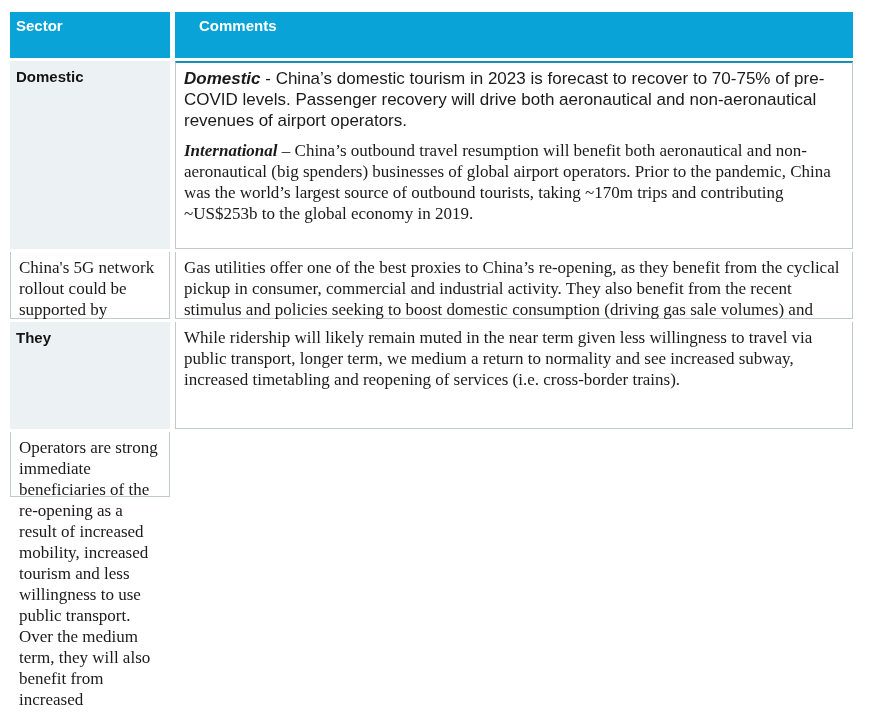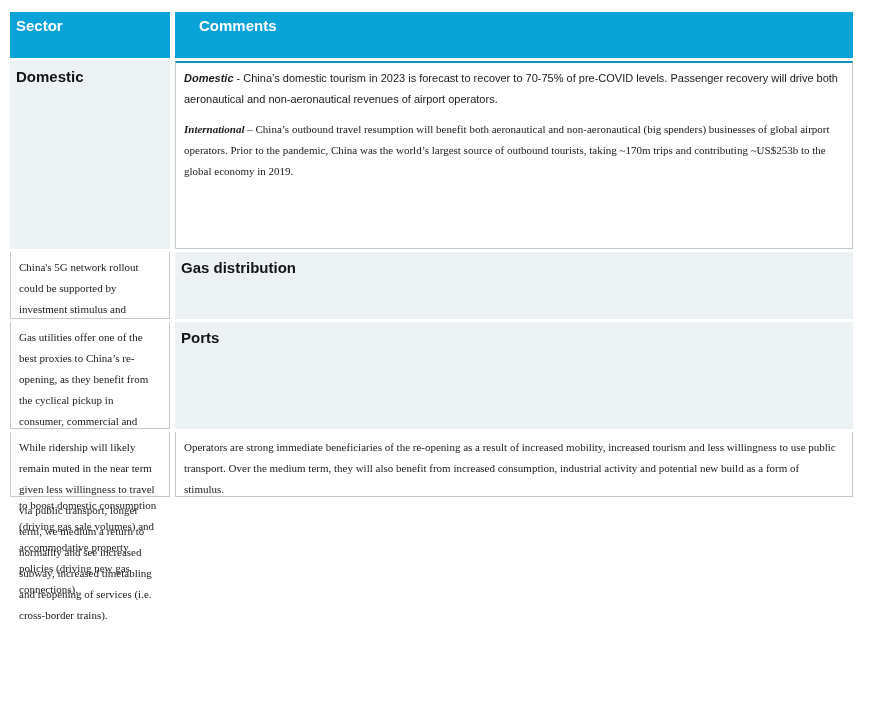--- a/index.html
+++ b/index.html
@@ -43,21 +43,21 @@
   .sector-cell {
     background: #ecf1f4;
     color: #141414;
     font-weight: bold;
     font-size: 15px;
     padding: 7px 6px 0 6px;
   }
   .comments-cell {
     background: #ffffff;
     color: #1a1a1a;
-    font-size: 11px;
+    font-size: 17px;
     line-height: 21px;
     border-left: 1px solid #c3c8cc;
     border-right: 1px solid #c3c8cc;
     border-bottom: 1px solid #c3c8cc;
     padding: 5px 10px 4px 8px;
   }
   .comments-cell.first {
     border-top: 2px solid #1391bd;
   }
   .comments-cell p {
@@ -90,29 +90,26 @@
     </div>
     <div class="cell comments-cell first">
       <p><span class="lead">Domestic</span><span> - China’s domestic tourism in 2023 is forecast to recover to 70-75% of pre-COVID levels. Passenger recovery will drive both aeronautical and non-aeronautical revenues of airport operators.</span></p>
       <p><span class="lead">International</span><span> – China’s outbound travel resumption will benefit both aeronautical and non-aeronautical (big spenders) businesses of global airport operators. Prior to the pandemic, China was the world’s largest source of outbound tourists, taking ~170m trips and contributing ~US$253b to the global economy in 2019.</span></p>
     </div>
 
     <div class="cell comments-cell">
       <p>China's 5G network rollout could be supported by investment stimulus and policies that promote domestic consumption.</p>
     </div>
 
-    <div class="cell sector-cell">
-      <span>Gas distribution</span>
-    </div>
     <div class="cell comments-cell">
       <p>Gas utilities offer one of the best proxies to China’s re-opening, as they benefit from the cyclical pickup in consumer, commercial and industrial activity. They also benefit from the recent stimulus and policies seeking to boost domestic consumption (driving gas sale volumes) and accommodative property policies (driving new gas connections).</p>
     </div>
 
     <div class="cell sector-cell">
-      <span>Ports</span>
+      <span>They</span>
     </div>
 
     <div class="cell comments-cell">
       <p>While ridership will likely remain muted in the near term given less willingness to travel via public transport, longer term, we medium a return to normality and see increased subway, increased timetabling and reopening of services (i.e. cross-border trains).</p>
     </div>
 
     <div class="cell comments-cell">
       <p>Operators are strong immediate beneficiaries of the re-opening as a result of increased mobility, increased tourism and less willingness to use public transport. Over the medium term, they will also benefit from increased consumption, industrial activity and potential new build as a form of stimulus.</p>
     </div>
 

